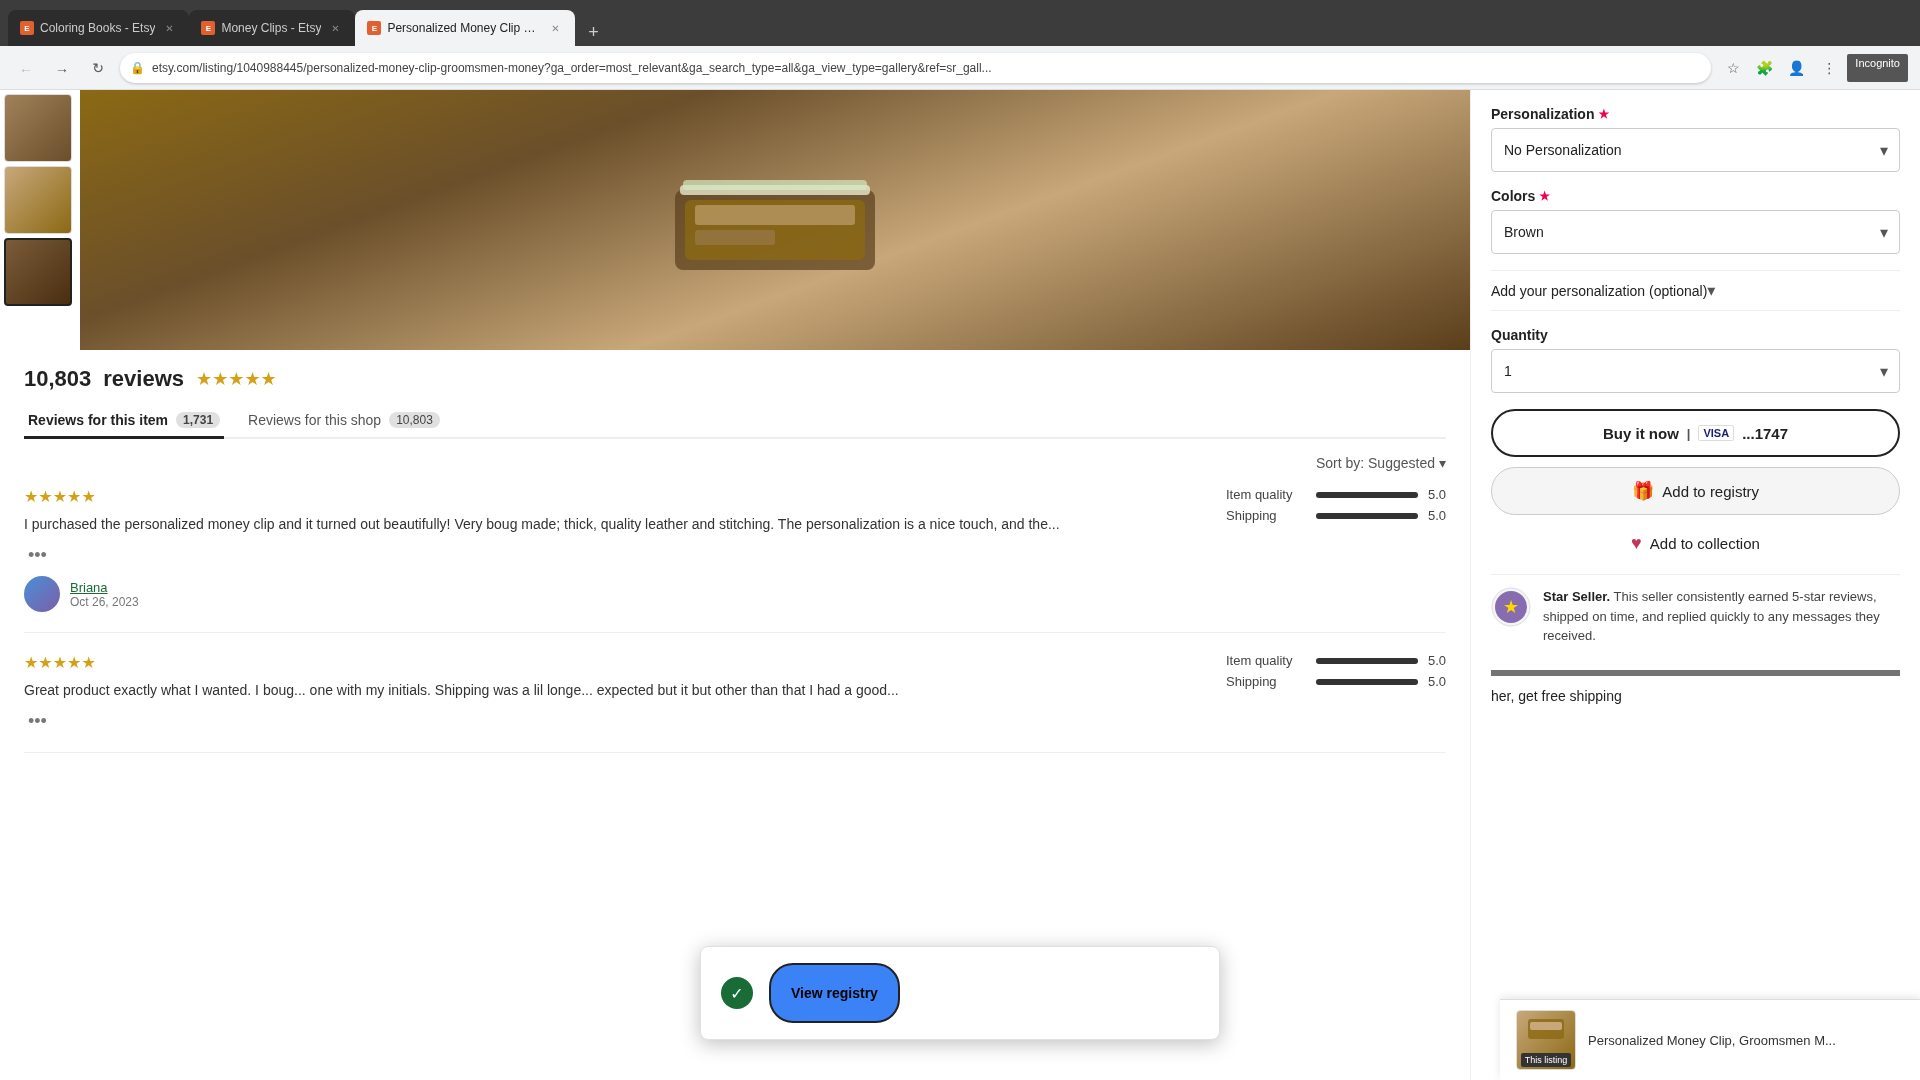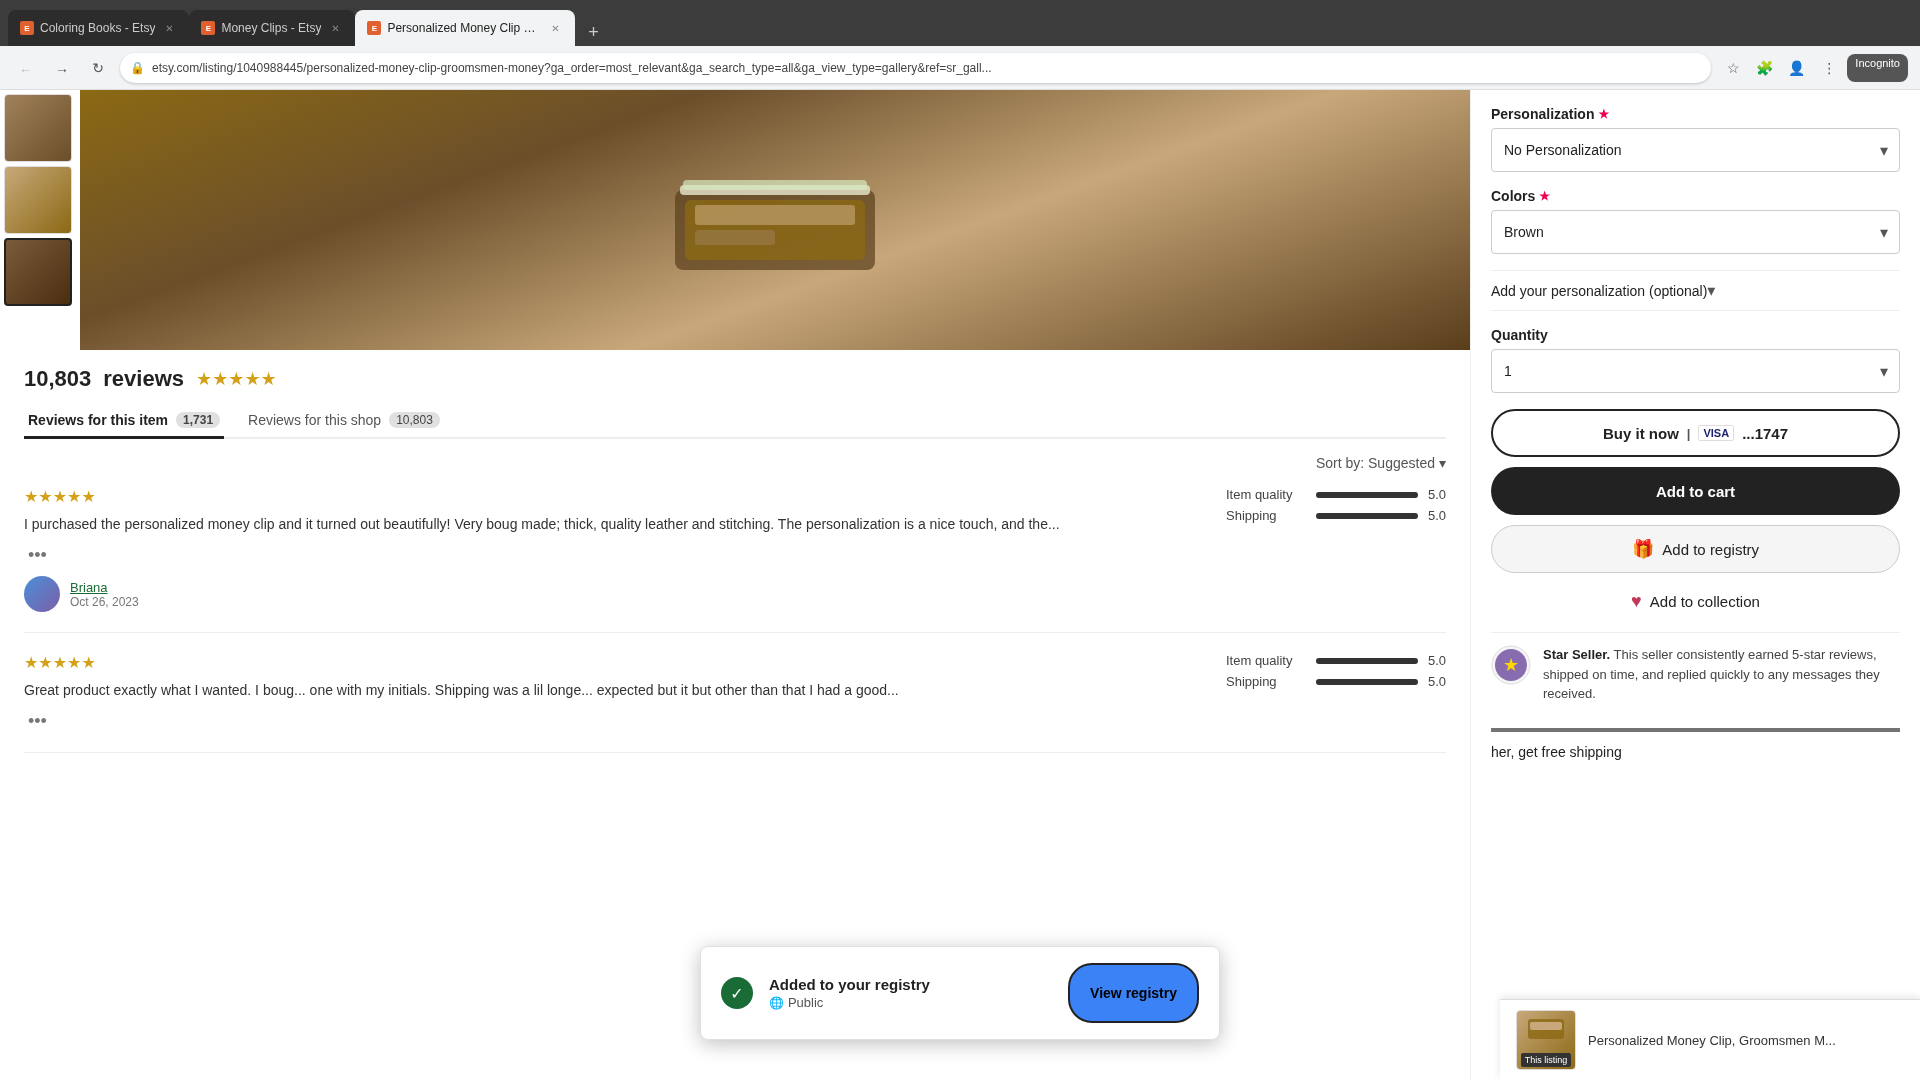--- a/index.html
+++ b/index.html
@@ -18,21 +18,21 @@
 
     
     .address-bar-row { background: #f1f3f4; height: 44px; display: flex; align-items: center; padding: 0 12px; gap: 8px; border-bottom: 1px solid #ddd; }
     .nav-btn { width: 28px; height: 28px; border-radius: 50%; display: flex; align-items: center; justify-content: center; color: #555; font-size: 14px; cursor: pointer; background: none; border: none; }
     .nav-btn.disabled { color: #bbb; cursor: default; }
     .address-input { flex: 1; height: 30px; border-radius: 15px; border: none; background: #fff; padding: 0 12px 0 32px; font-size: 12px; color: #444; box-shadow: 0 1px 3px rgba(0,0,0,0.2); outline: none; }
     .address-wrapper { flex: 1; position: relative; display: flex; align-items: center; }
     .address-icon { position: absolute; left: 10px; color: #555; font-size: 12px; }
     .browser-actions { display: flex; gap: 4px; }
     .browser-action-btn { width: 28px; height: 28px; border-radius: 50%; display: flex; align-items: center; justify-content: center; color: #555; font-size: 14px; cursor: pointer; }
-    .incognito-badge { background: #555; color: #fff; font-size: 11px; padding: 3px 8px; border-radius: 8px; cursor: pointer; }
+    .incognito-badge { background: #555; color: #fff; font-size: 11px; padding: 3px 8px; border-radius: 2px; cursor: pointer; }
 
     
     .main-content { display: flex; height: calc(1080px - 90px); overflow: hidden; }
 
     
     .left-panel { flex: 1; display: flex; flex-direction: column; overflow: hidden; }
 
     
     .image-section { display: flex; height: 260px; flex-shrink: 0; }
     .thumbnails { width: 80px; display: flex; flex-direction: column; gap: 4px; padding: 4px; background: #fff; }
@@ -90,21 +90,21 @@
     .btn-registry { width: 100%; height: 48px; border: 1px solid #ccc; border-radius: 24px; background: #f5f5f5; color: #222; font-size: 15px; font-weight: 500; cursor: pointer; display: flex; align-items: center; justify-content: center; gap: 8px; margin-bottom: 10px; }
     .registry-icon { font-size: 18px; }
     .btn-collection { background: none; border: none; cursor: pointer; font-size: 15px; color: #222; display: flex; align-items: center; gap: 8px; justify-content: center; width: 100%; padding: 8px 0; margin-bottom: 12px; }
     .heart-icon { color: #c0385a; font-size: 18px; }
 
     .star-seller-box { display: flex; align-items: flex-start; gap: 12px; padding: 12px 0; border-top: 1px solid #eee; margin-bottom: 12px; }
     .star-seller-icon { width: 40px; height: 40px; flex-shrink: 0; }
     .star-seller-text { font-size: 13px; color: #444; line-height: 1.5; }
     .star-seller-text strong { color: #222; }
 
-    .free-shipping-row { border-top: 4px solid #737373; padding-top: 12px; font-size: 14px; color: #222; }
+    .free-shipping-row { border-top: 6px solid #737373; padding-top: 12px; font-size: 14px; color: #222; }
 
     
     .toast { position: fixed; bottom: 40px; left: 50%; transform: translateX(-50%); background: #fff; border-radius: 8px; box-shadow: 0 4px 20px rgba(0,0,0,0.25); padding: 16px 20px; display: flex; align-items: center; gap: 16px; min-width: 520px; z-index: 1000; border: 1px solid #e0e0e0; }
     .toast-check { width: 32px; height: 32px; border-radius: 50%; background: #1a6c37; display: flex; align-items: center; justify-content: center; color: #fff; font-size: 16px; flex-shrink: 0; }
     .toast-content { flex: 1; }
     .toast-title { font-size: 15px; font-weight: 600; color: #222; margin-bottom: 2px; }
     .toast-subtitle { font-size: 13px; color: #555; display: flex; align-items: center; gap: 4px; }
     .public-icon { font-size: 12px; }
     .toast-btn { background: #3b82f6; border: 2px solid #222; border-radius: 24px; padding: 20px 20px; font-size: 14px; font-weight: 600; cursor: pointer; white-space: nowrap; }
 
@@ -323,21 +323,20 @@
 
     
     <button class="btn-buy-now">
       <span>Buy it now</span>
       <span style="font-size:13px;color:#555;">|</span>
       <span class="visa-logo">VISA</span>
       <span>...1747</span>
     </button>
 
     
-    <button class="btn-add-cart">Add to cart</button>
 
     
     <button class="btn-registry">
       <span class="registry-icon">🎁</span>
       <span>Add to registry</span>
     </button>
 
     
     <button class="btn-collection">
       <span class="heart-icon">♥</span>
@@ -361,27 +360,20 @@
 
     
     <div class="free-shipping-row">
       <span>her, get free shipping</span>
     </div>
   </div>
 </div>
 
 <div class="toast">
   <div class="toast-check">✓</div>
-  <div class="toast-content">
-    <div class="toast-title">Added to your registry</div>
-    <div class="toast-subtitle">
-      <span class="public-icon">🌐</span>
-      <span>Public</span>
-    </div>
-  </div>
   <button class="toast-btn">View registry</button>
 </div>
 
 <div class="product-rec">
   <div class="product-rec-img">
     <svg width="40" height="30" viewBox="0 0 40 30">
       <rect x="2" y="5" width="36" height="20" rx="3" fill="#8B6914" opacity="0.8"></rect>
       <rect x="4" y="8" width="32" height="8" rx="2" fill="#c8a87a"></rect>
     </svg>
     <div class="this-listing-badge">This listing</div>

